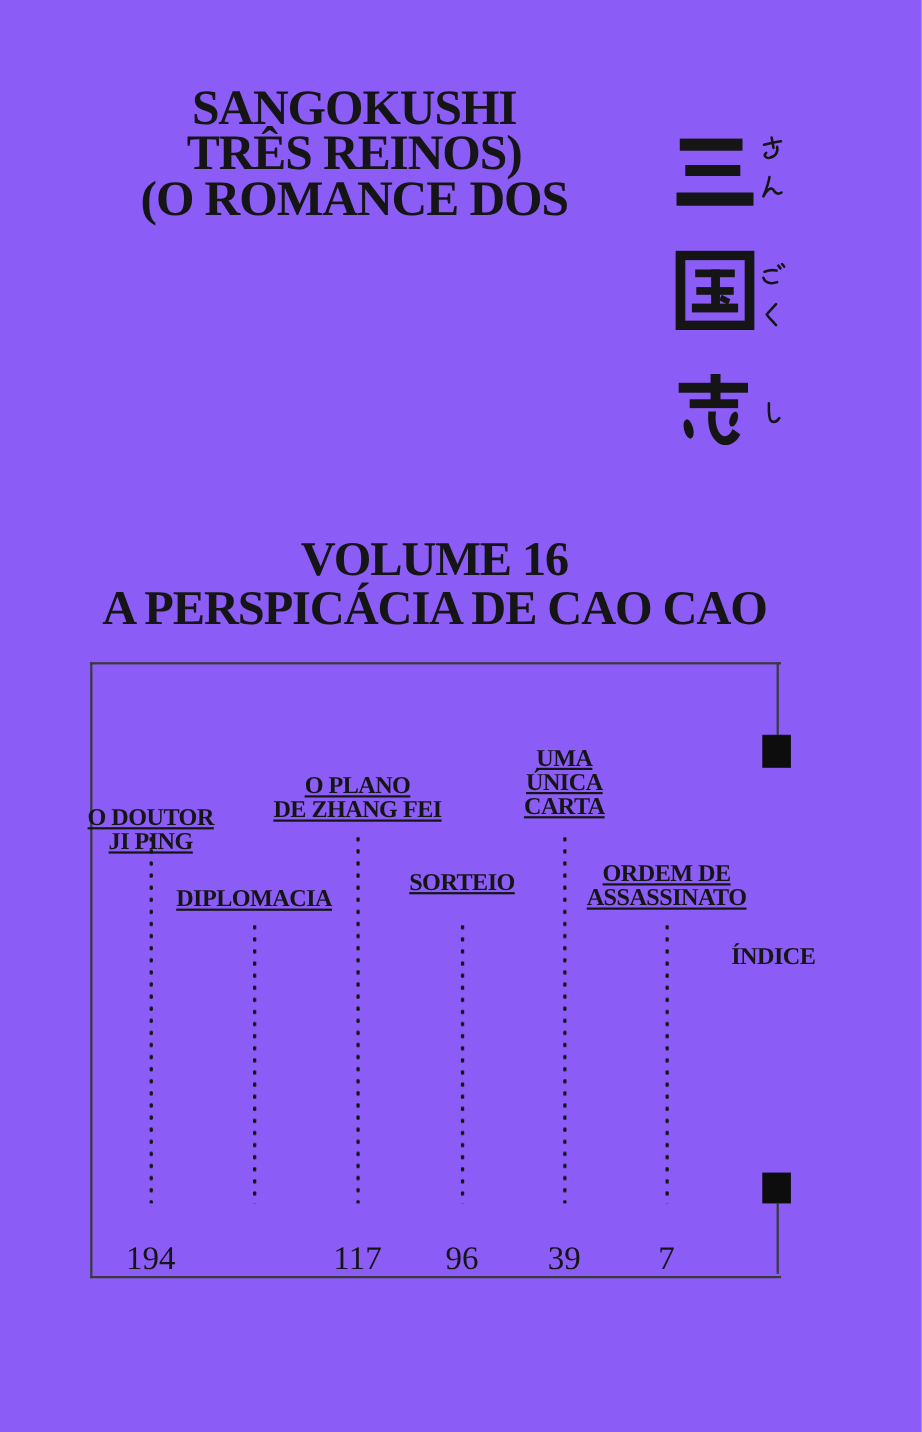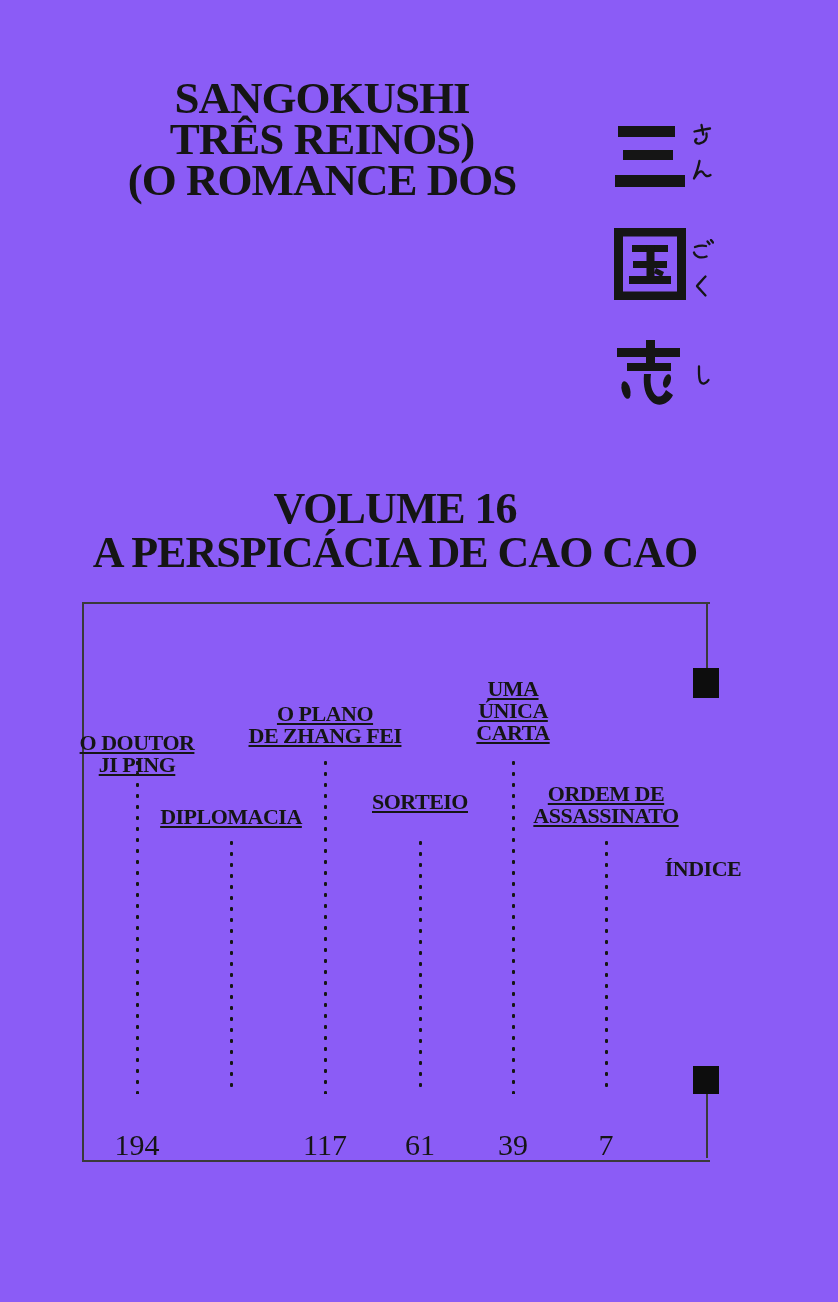--- a/index.html
+++ b/index.html
@@ -196,21 +196,21 @@
     </div>
     <div class="leader leader-tall"></div>
     <div class="page-num">117</div>
   </div>
 
   <div class="entry e3">
     <div class="ch-title">
       <div>SORTEIO</div>
     </div>
     <div class="leader leader-short"></div>
-    <div class="page-num">61</div>
+    <div class="page-num">96</div>
   </div>
 
   <div class="entry e4">
     <div class="ch-title">
       <div>UMA</div>
       <div>ÚNICA</div>
       <div>CARTA</div>
     </div>
     <div class="leader leader-tall"></div>
     <div class="page-num">39</div>

